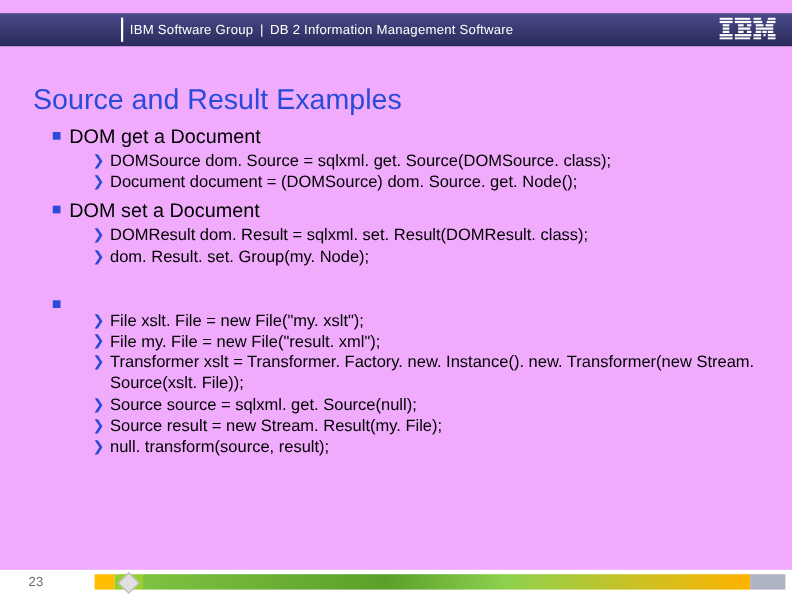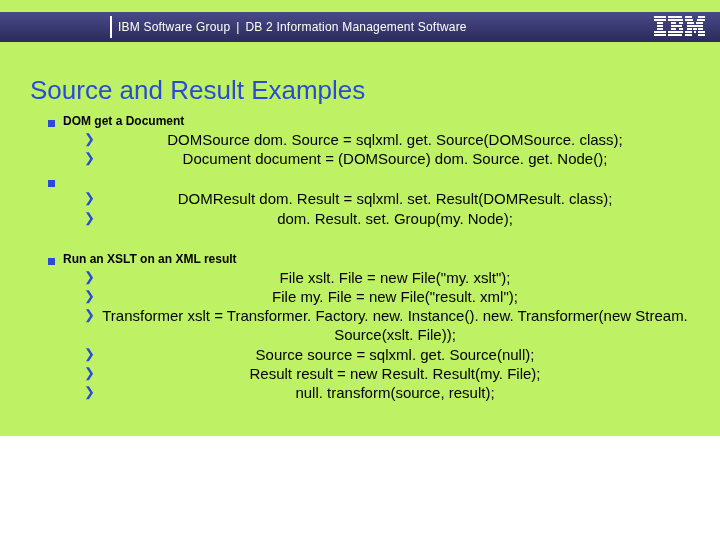--- a/index.html
+++ b/index.html
@@ -1,29 +1,29 @@
 <!DOCTYPE html>
 <html><head>
 <meta charset="utf-8">
 <style>
   * { margin: 0; padding: 0; box-sizing: border-box; }
   html, body { width: 720px; height: 540px; font-family: Arial, Helvetica, sans-serif; background: #fff; overflow: hidden; }
-  .slide { position: relative; width: 720px; height: 436px; background: #bef264; text-align: center; }
+  .slide { position: relative; width: 720px; height: 540px; background: #f0abfc; }
   .header-bar { position: absolute; top: 12px; left: 0; right: 0; height: 30px; background: linear-gradient(#4a4a8a 0%, #2a2a5a 100%); display: flex; align-items: center; }
   .header-pipe-left { width: 2px; height: 22px; background: #fff; margin-left: 110px; margin-right: 6px; }
   .header-text { color: #fff; font-size: 12px; letter-spacing: 0.2px; }
   .header-pipe { color: #fff; margin: 0 6px; font-size: 12px; }
   .ibm-logo { position: absolute; right: 14px; top: 16px; }
   .ibm-logo svg { display: block; }
   .title { position: absolute; top: 75px; left: 30px; font-size: 26px; font-weight: normal; color: #2a4bd7; }
   .content { position: absolute; top: 114px; left: 48px; right: 30px; }
   .section { margin-bottom: 6px; }
   .section-head { display: flex; align-items: flex-start; }
   .square-bullet { width: 7px; height: 7px; background: #2a4bd7; margin-top: 6px; margin-right: 8px; flex: none; }
-  .section-title { font-size: 12px; font-weight: bold; color: #000; }
+  .section-title { font-size: 18px; font-weight: normal; color: #000; }
   .lines { margin-left: 36px; margin-top: 2px; }
   .line { display: flex; align-items: flex-start; font-size: 15px; color: #000; line-height: 1.28; }
   .arrow-bullet { color: #2a4bd7; font-size: 13px; margin-right: 6px; margin-top: 1px; flex: none; width: 10px; }
   .line-text { flex: 1; }
   .spacer { height: 18px; }
   .footer { position: absolute; bottom: 0; left: 0; right: 0; height: 22px; background: #fff; display: flex; align-items: center; }
   .page-num { color: #6e6e6e; font-size: 12px; margin-left: 26px; width: 60px; }
   .footer-stripe { flex: 1; height: 14px; display: flex; align-items: center; margin-right: 6px; }
   .stripe-seg { height: 100%; }
   .seg1 { width: 18px; background: #ffbf00; }
@@ -98,63 +98,72 @@
         <div class="line">
             <span class="arrow-bullet">❯</span>
             <span class="line-text">Document document = (DOMSource) dom. Source. get. Node();</span>
           </div>
       </div>
     </div>
 
     <div class="section">
       <div class="section-head">
         <div class="square-bullet"></div>
+        <div class="section-title">DOM set a Document</div>
       </div>
       <div class="lines">
         <div class="line">
             <span class="arrow-bullet">❯</span>
             <span class="line-text">DOMResult dom. Result = sqlxml. set. Result(DOMResult. class);</span>
           </div>
         <div class="line">
             <span class="arrow-bullet">❯</span>
             <span class="line-text">dom. Result. set. Group(my. Node);</span>
           </div>
       </div>
     </div>
 
     <div class="spacer"></div>
 
     <div class="section">
       <div class="section-head">
         <div class="square-bullet"></div>
-        <div class="section-title">Run an XSLT on an XML result</div>
       </div>
       <div class="lines">
         <div class="line">
             <span class="arrow-bullet">❯</span>
             <span class="line-text">File xslt. File = new File("my. xslt");</span>
           </div>
         <div class="line">
             <span class="arrow-bullet">❯</span>
             <span class="line-text">File my. File = new File("result. xml");</span>
           </div>
         <div class="line">
             <span class="arrow-bullet">❯</span>
             <span class="line-text">Transformer xslt = Transformer. Factory. new. Instance(). new. Transformer(new Stream. Source(xslt. File));</span>
           </div>
         <div class="line">
             <span class="arrow-bullet">❯</span>
             <span class="line-text">Source source = sqlxml. get. Source(null);</span>
           </div>
         <div class="line">
             <span class="arrow-bullet">❯</span>
-            <span class="line-text">Result result = new Result. Result(my. File);</span>
+            <span class="line-text">Source result = new Stream. Result(my. File);</span>
           </div>
         <div class="line">
             <span class="arrow-bullet">❯</span>
             <span class="line-text">null. transform(source, result);</span>
           </div>
       </div>
     </div>
 
   </div>
 
+  <div class="footer">
+    <span class="page-num">23</span>
+    <div class="footer-stripe">
+      <div class="stripe-seg seg1"></div>
+      <div class="stripe-seg seg2"></div>
+      <div class="stripe-seg seg3"></div>
+      <div class="stripe-seg seg4"></div>
+    </div>
+  </div>
 </div>
 
 </body></html>

